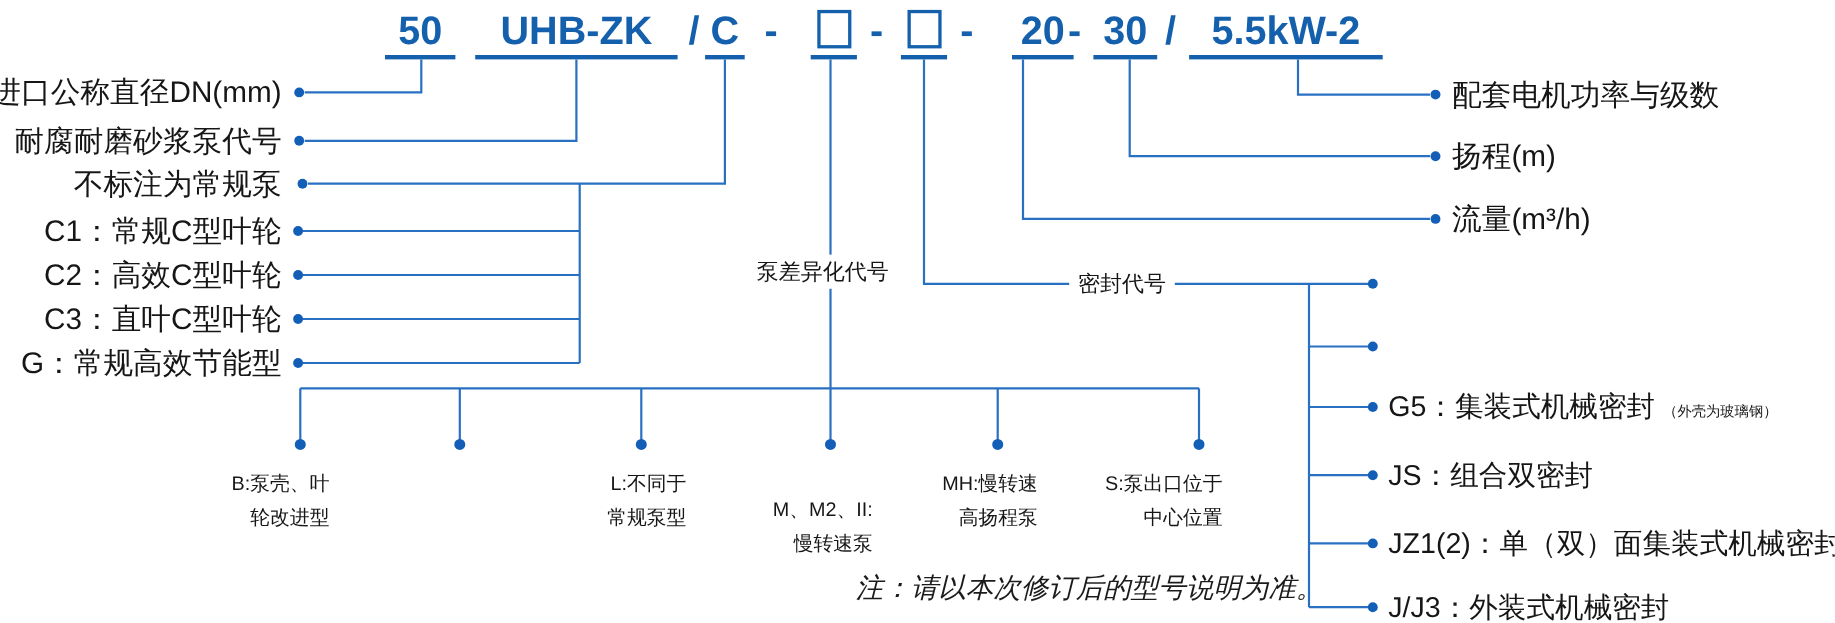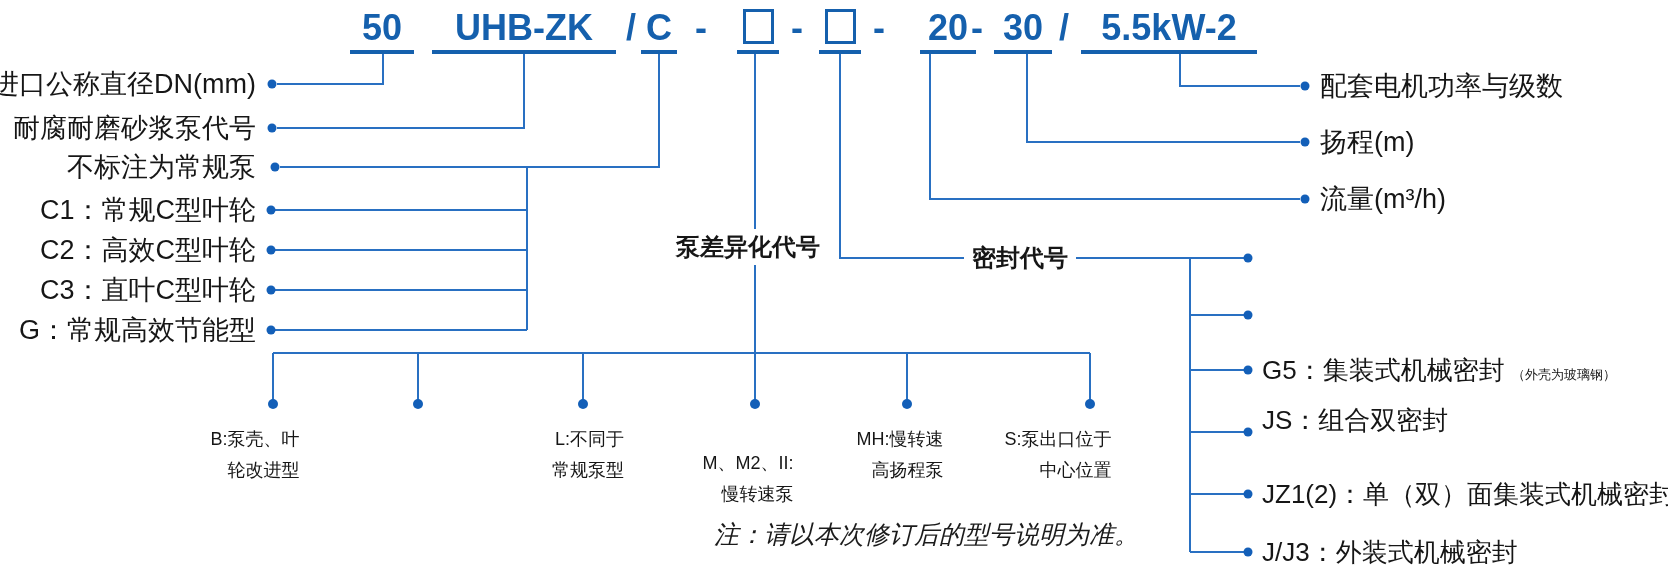--- a/index.html
+++ b/index.html
@@ -35,23 +35,23 @@
   
   .llabel{position:absolute;right:1412px;transform:translateY(-50%);
     font-size:27px;white-space:nowrap;z-index:2;}
   .rlabel{position:absolute;left:1320px;transform:translateY(-50%);
     font-size:27px;white-space:nowrap;z-index:2;}
   .slabel{position:absolute;left:1262px;transform:translateY(-50%);
     font-size:26px;white-space:nowrap;z-index:2;}
   .slabel .small{font-size:13px;}
   .blabel{position:absolute;top:424px;transform:translateX(-50%);
     font-size:18px;line-height:31px;text-align:right;white-space:nowrap;z-index:2;}
-  .mid{position:absolute;transform:translate(-50%,-50%);font-size:24px;
-    background:#fff;padding:2px 8px;white-space:nowrap;z-index:2;font-weight:bold;}
-  .note{position:absolute;left:714px;top:518px;
+  .mid{position:absolute;transform:translate(-50%,-50%);font-size:20px;
+    background:#fff;padding:2px 8px;white-space:nowrap;z-index:2;}
+  .note{position:absolute;left:778px;top:518px;
     font-family:"DejaVu Serif", serif;font-style:italic;font-size:25px;
     white-space:nowrap;z-index:2;color:#1b1b1b;text-align:center;}
 </style>
 </head>
 <body>
 
 <div id="stage">
 
   <svg id="wires" width="1668" height="566" viewBox="0 0 1668 566">
     <g stroke="#2970C2" stroke-width="2" fill="none">
@@ -137,21 +137,21 @@
     <div class="llabel" style="top: 128px;">耐腐耐磨砂浆泵代号</div>
     <div class="llabel" style="top: 167px;">不标注为常规泵</div>
     <div class="llabel" style="top: 210px;">C1：常规C型叶轮</div>
     <div class="llabel" style="top: 250px;">C2：高效C型叶轮</div>
     <div class="llabel" style="top: 290px;">C3：直叶C型叶轮</div>
     <div class="llabel" style="top: 330px;">G：常规高效节能型</div>
     <div class="rlabel" style="top: 86px;">配套电机功率与级数</div>
     <div class="rlabel" style="top: 142px;">扬程(m)</div>
     <div class="rlabel" style="top: 199px;">流量(m³/h)</div>
     <div class="slabel" style="top: 370px;"><span>G5：集装式机械密封</span> <span class="small">（外壳为玻璃钢）</span></div>
-    <div class="slabel" style="top: 420px; text-align: right;"><span>JS：组合双密封</span> <span class="small"></span></div>
+    <div class="slabel" style="top: 432px; text-align: right;"><span>JS：组合双密封</span> <span class="small"></span></div>
     <div class="slabel" style="top: 494px;"><span>JZ1(2)：单（双）面集装式机械密封</span> <span class="small"></span></div>
     <div class="slabel" style="top: 552px;"><span>J/J3：外装式机械密封</span> <span class="small"></span></div>
     <div class="blabel" style="left: 255px;">
       <div>B:泵壳、叶</div>
       <div>轮改进型</div>
     </div>
     <div class="blabel" style="left: 588px;">
       <div>L:不同于</div>
       <div>常规泵型</div>
     </div>

